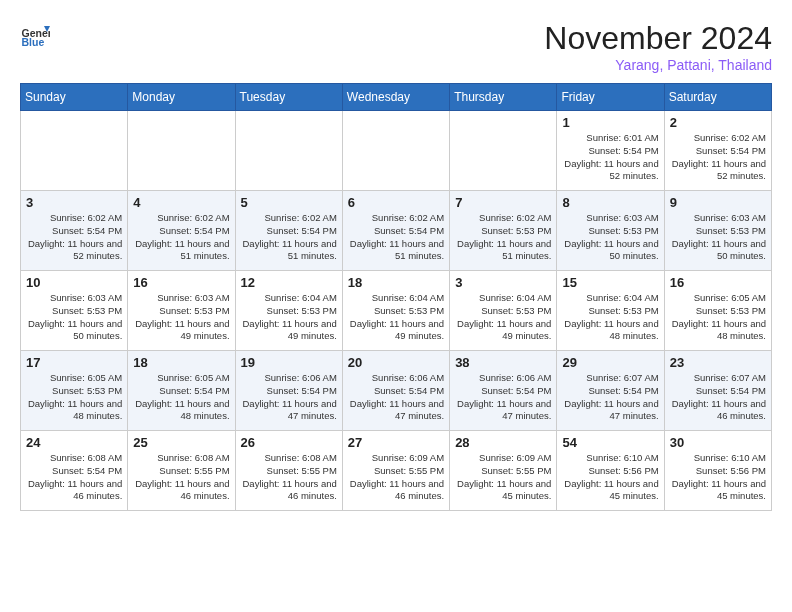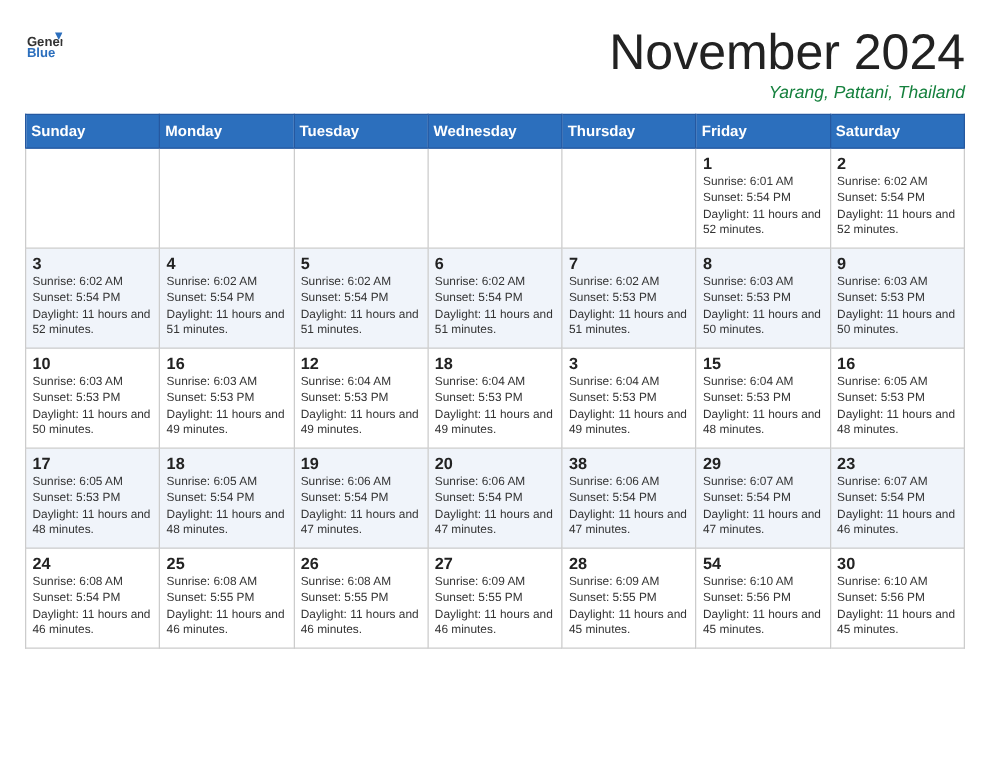--- a/index.html
+++ b/index.html
@@ -22,40 +22,39 @@
       gap: 4px;
     }
     .logo-icon {
       width: 30px;
       height: 30px;
     }
     .title-block {
       text-align: right;
     }
     .month-title {
-      font-size: 40px;
+      font-size: 32px;
       font-weight: normal;
       color: #222;
     }
     .location {
       font-size: 14px;
-      color: #15803d;
-      font-style: italic;
+      color: #8b5cf6;
     }
     .calendar {
       width: 100%;
       border-collapse: collapse;
       border: 1px solid #ccc;
     }
     .calendar th {
       background-color: #2c6fbd;
       color: white;
       padding: 6px 4px;
       font-size: 12px;
-      font-weight: bold;
+      font-weight: normal;
       text-align: left;
       border: 1px solid #2558a0;
     }
     .calendar td {
       border: 1px solid #ccc;
       vertical-align: top;
       padding: 4px 5px;
       width: calc(100% / 7);
       min-height: 80px;
       height: 80px;
@@ -71,20 +70,21 @@
       font-size: 13px;
       font-weight: bold;
       color: #222;
       display: block;
       margin-bottom: 2px;
     }
     .day-info {
       font-size: 9.5px;
       color: #333;
       line-height: 1.35;
+      text-align: right;
     }
     .empty-cell {
       background: #fff !important;
     }
   </style>
 </head>
 <body>
 
 <div class="header">
   <div class="logo">

